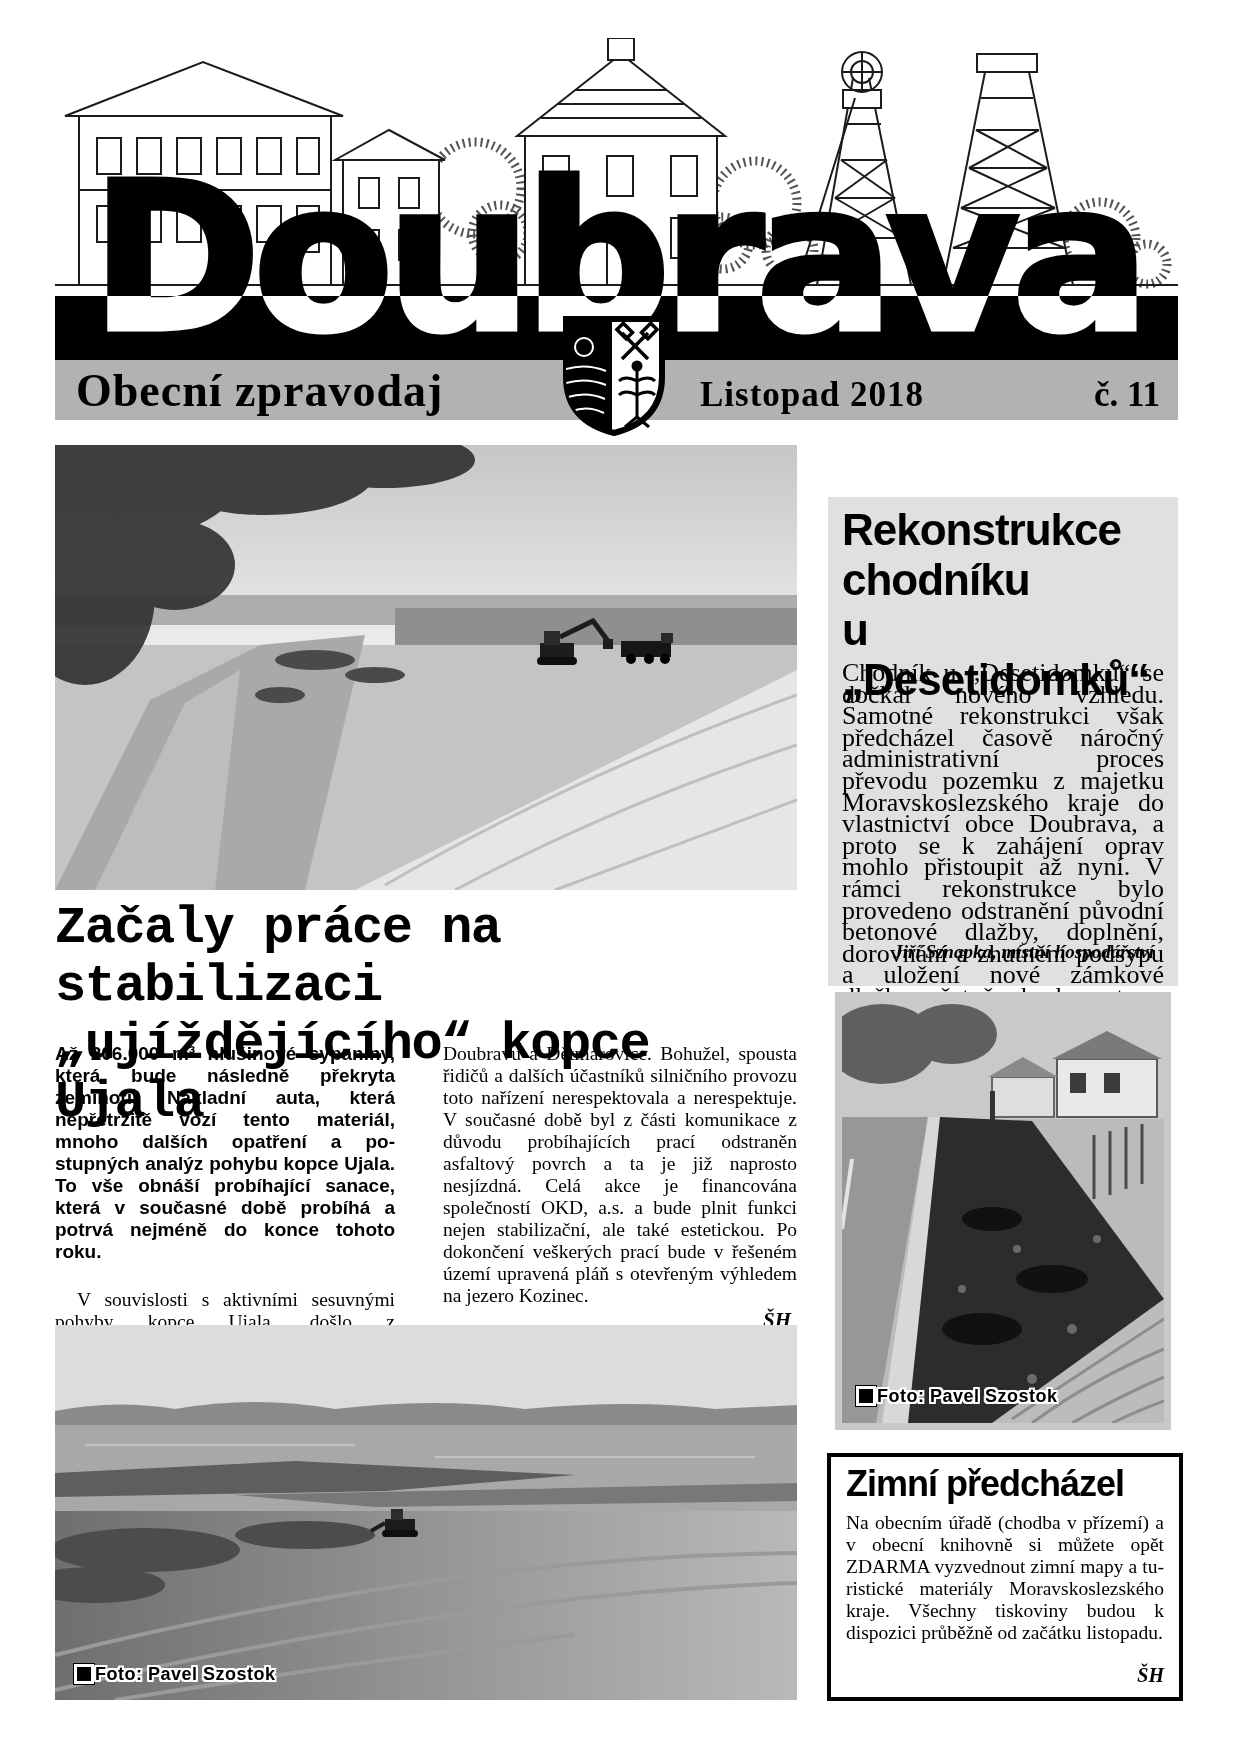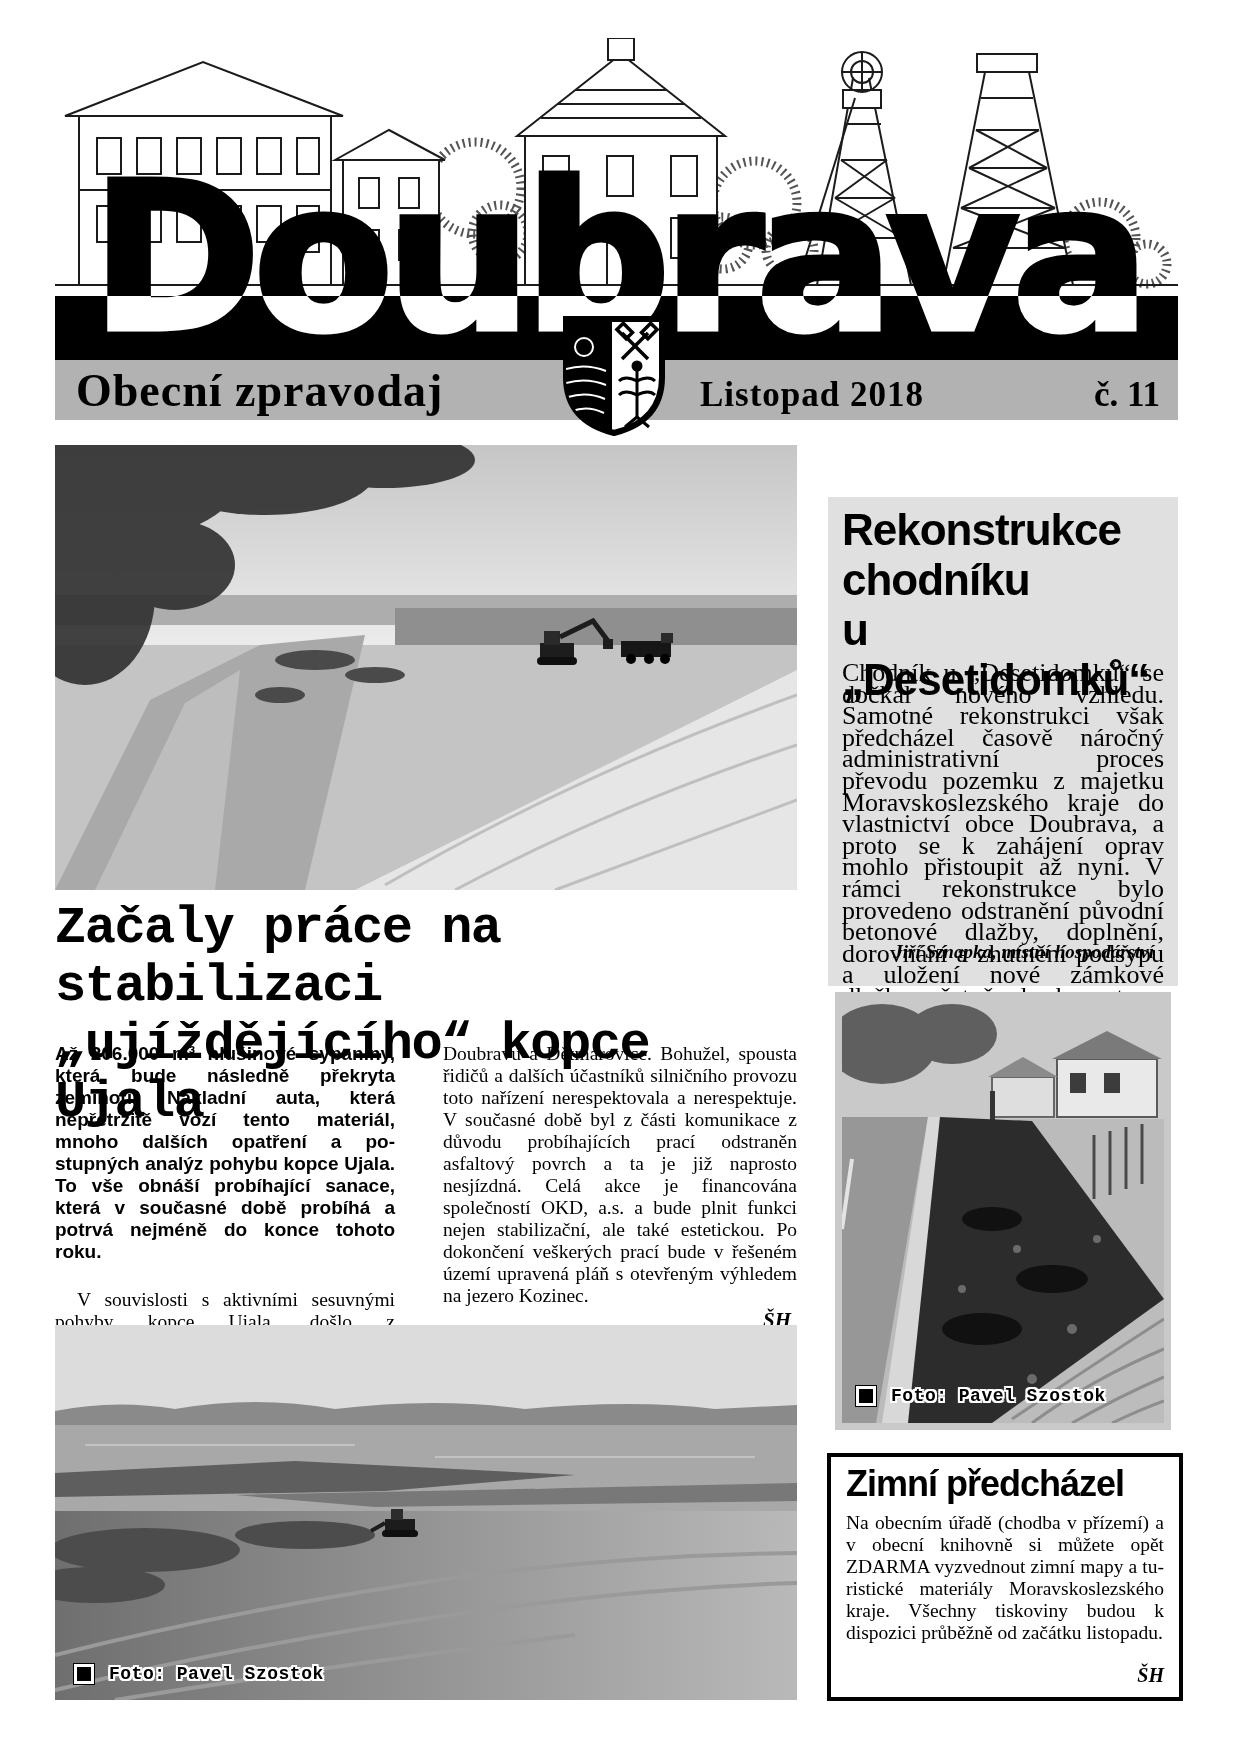--- a/index.html
+++ b/index.html
@@ -36,25 +36,24 @@
   
   .photo{position:absolute;overflow:hidden;background:#bbb;}
   .photo svg{display:block;}
   .photo1{left:55px;top:445px;width:742px;height:445px;}
   .photo2{left:55px;top:1325px;width:742px;height:375px;}
   .photo3-frame{
     position:absolute;left:835px;top:992px;width:336px;height:438px;
     background:#c9c9c9;box-sizing:border-box;padding:7px;
   }
   .photo-credit{
-    position:absolute;display:flex;align-items:flex-start;gap:15px;z-index:6;
+    position:absolute;display:flex;align-items:flex-start;gap:1px;z-index:6;
     font-weight:bold;font-size:18px;letter-spacing:.5px;
     text-shadow:-2px 0 #fff,2px 0 #fff,0 -2px #fff,0 2px #fff,
                 -2px -2px #fff,2px 2px #fff,-2px 2px #fff,2px -2px #fff;
-    font-family:Liberation Mono, monospace;
   }
   .credit-icon{
     width:14px;height:14px;background:#000;border:3px solid #fff;
     outline:1px solid #000;flex:0 0 auto;
   }
   .credit-photo2{left:74px;top:1664px;}
   .credit-photo3{left:856px;top:1386px;}
   
   .main-headline{
     position:absolute;left:55px;top:900px;width:742px;

